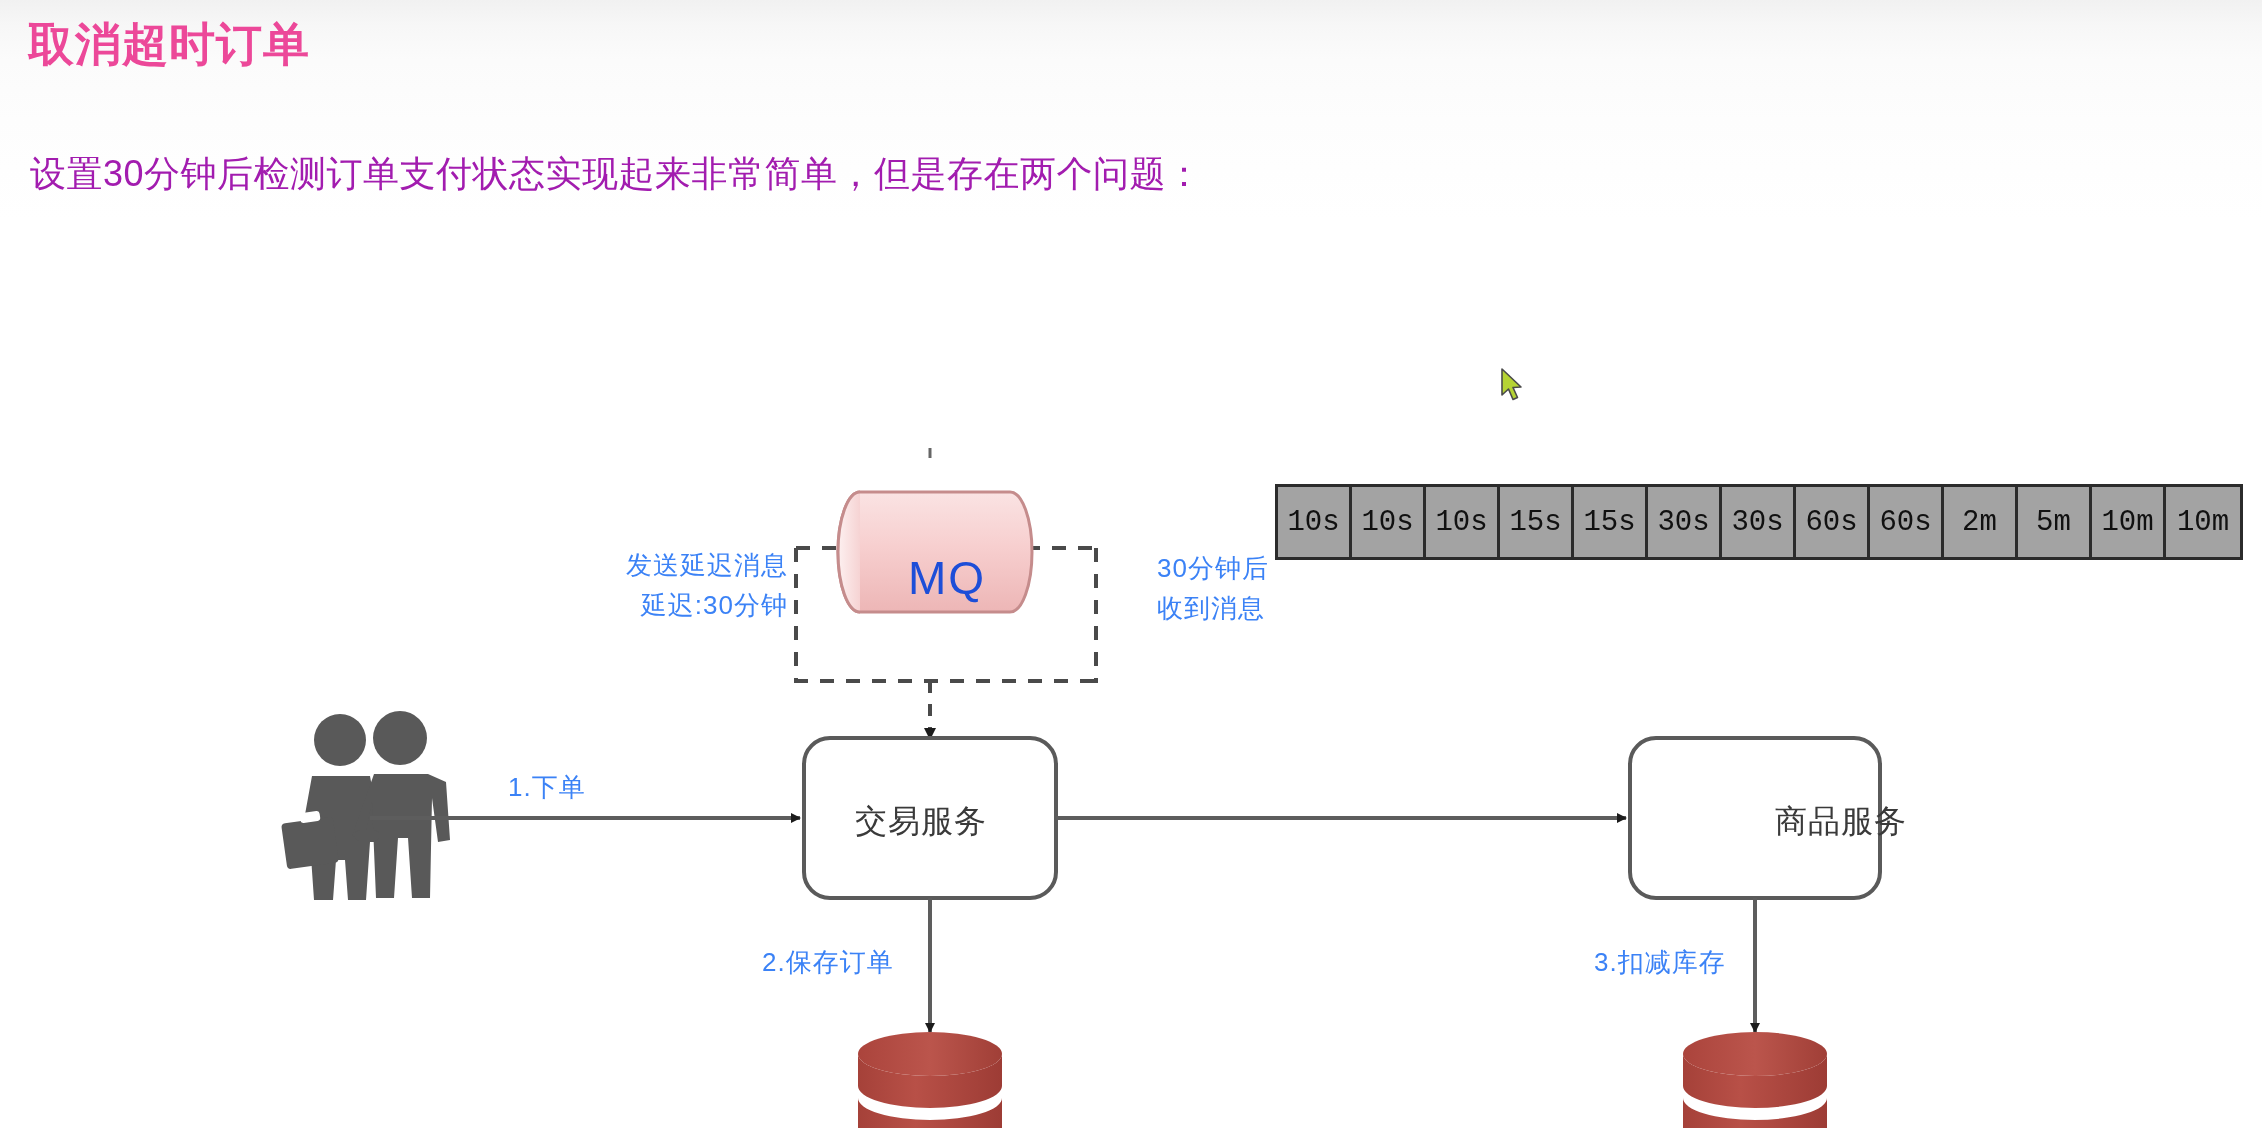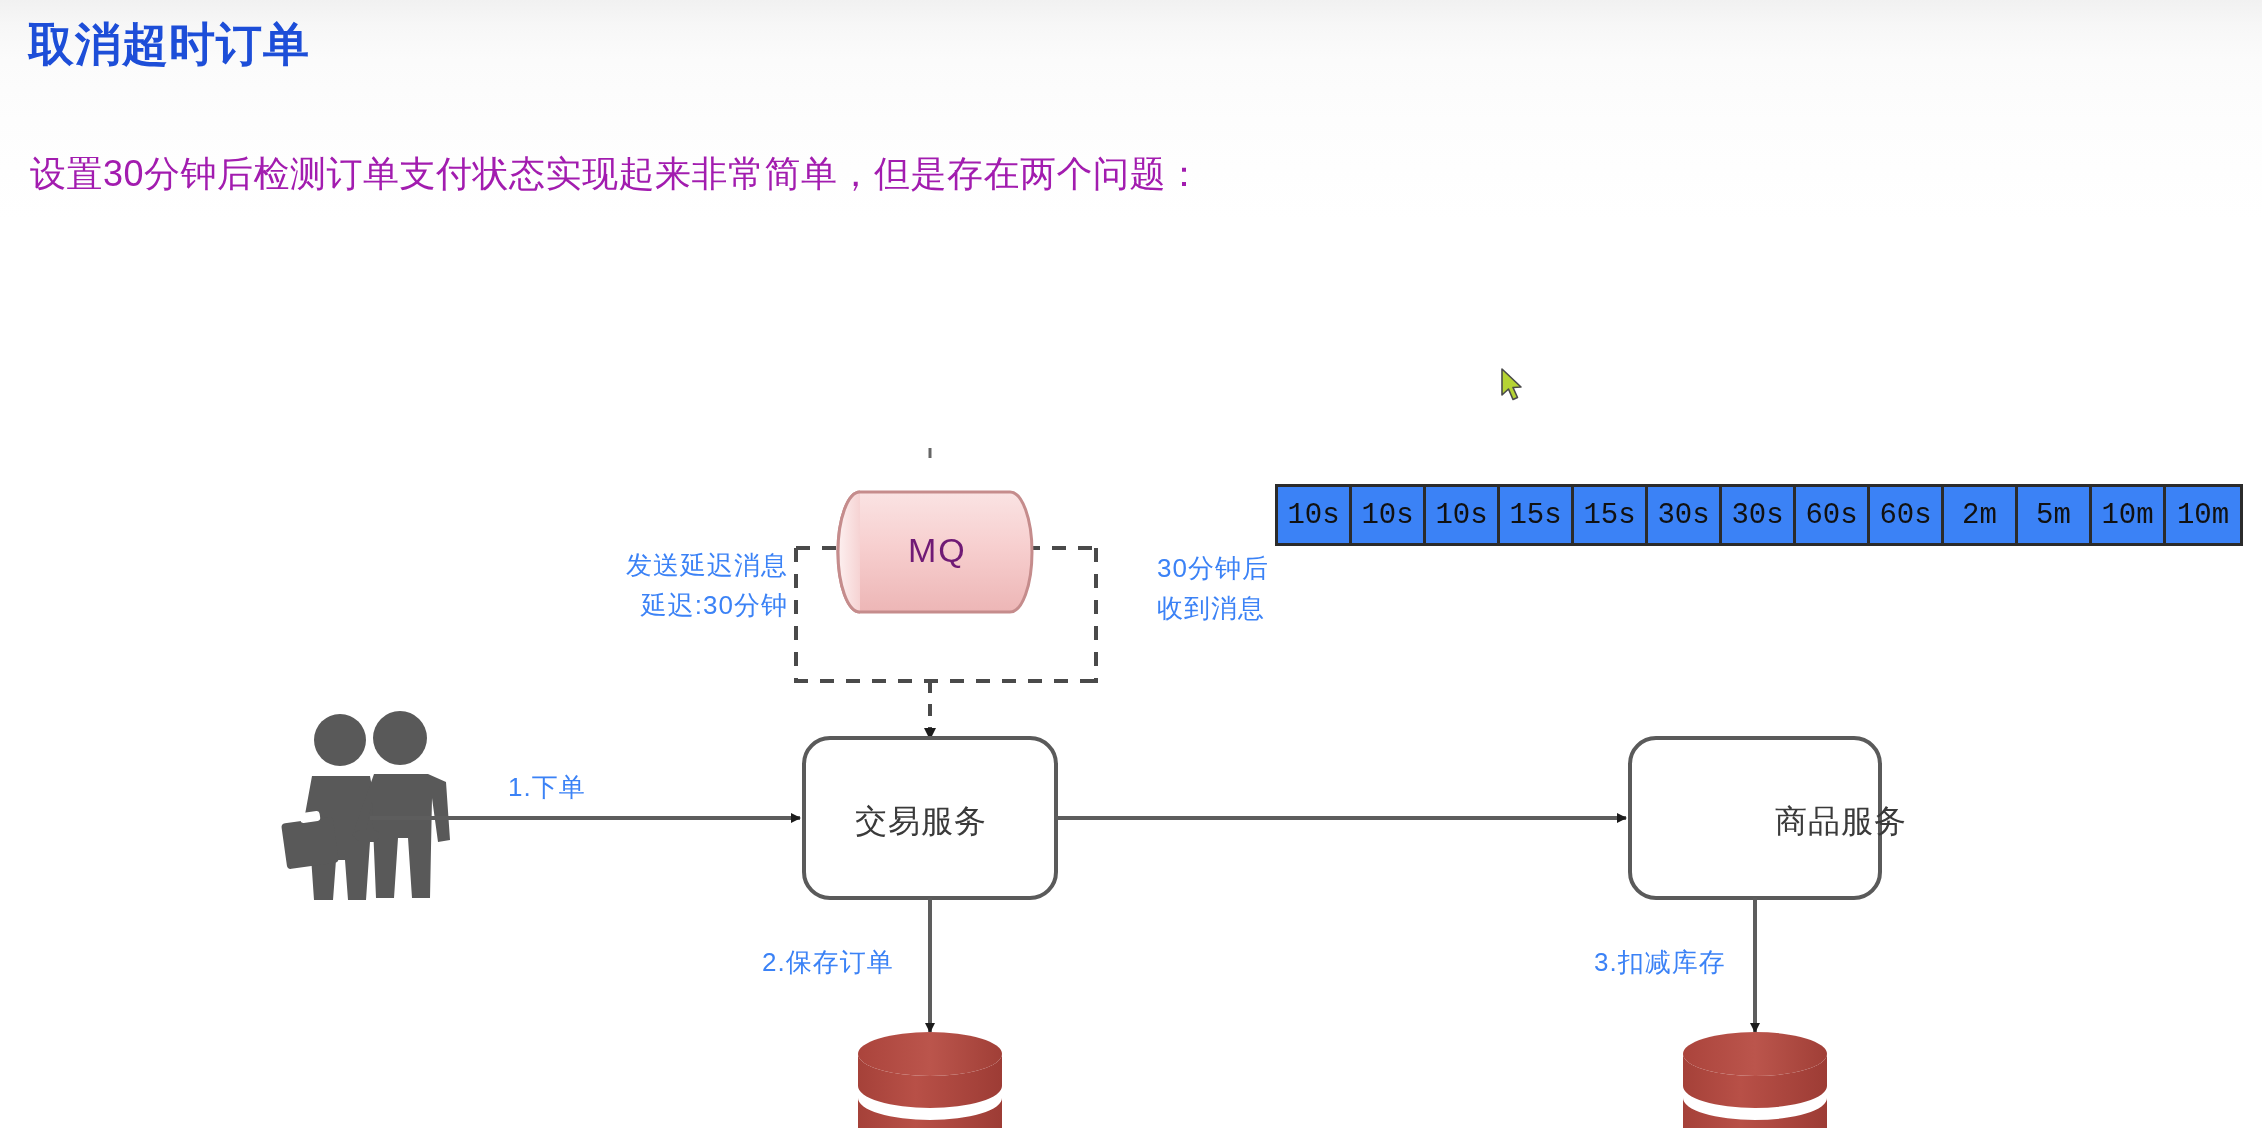--- a/index.html
+++ b/index.html
@@ -22,21 +22,21 @@
     height: 1128px;
   }
 
   
   .slide-title {
     position: absolute;
     left: 28px;
     top: 14px;
     font-size: 46px;
     font-weight: bold;
-    color: #1d4ed8;
+    color: #ec4899;
     letter-spacing: 1px;
     white-space: nowrap;
   }
 
   
   .lead-text {
     position: absolute;
     left: 30px;
     top: 150px;
     font-size: 36px;
@@ -81,44 +81,45 @@
   
   .node-label {
     position: absolute;
     font-size: 32px;
     color: #3a3a3a;
     white-space: nowrap;
     letter-spacing: 1px;
   }
   .mq-label {
     position: absolute;
-    font-size: 34px;
-    color: #701a75;
+    font-size: 46px;
+    color: #1d4ed8;
     white-space: nowrap;
     letter-spacing: 2px;
+    margin-top: 20px;
   }
   .edge-label {
     position: absolute;
     font-size: 26px;
     color: #3b82f6;
     white-space: nowrap;
     letter-spacing: 1px;
     line-height: 38px;
   }
   .edge-label.two-line { line-height: 40px; }
 
   
   #time-table {
     position: absolute;
     left: 1275px;
     top: 484px;
-    height: 62px;
+    height: 76px;
     display: flex;
     border: 3px solid #2b2b2b;
-    background: #3b82f6;
+    background: #a3a3a3;
     box-sizing: border-box;
   }
   .time-cell {
     min-width: 74px;
     height: 100%;
     border-right: 3px solid #2b2b2b;
     display: flex;
     align-items: center;
     justify-content: center;
     font-family: "Liberation Mono", "DejaVu Sans Mono", monospace;

